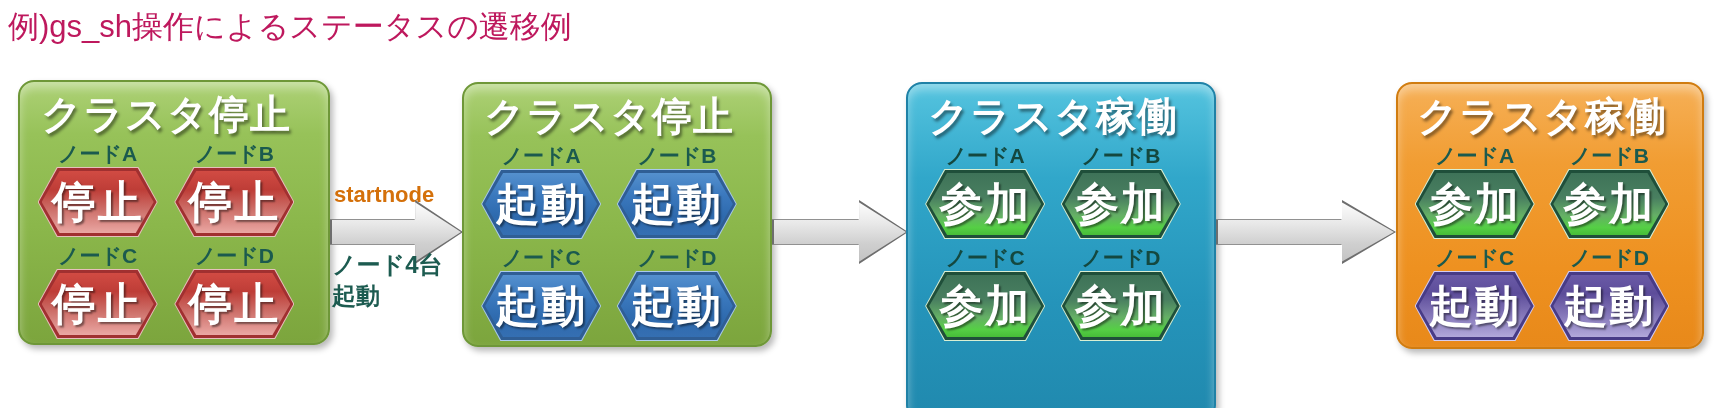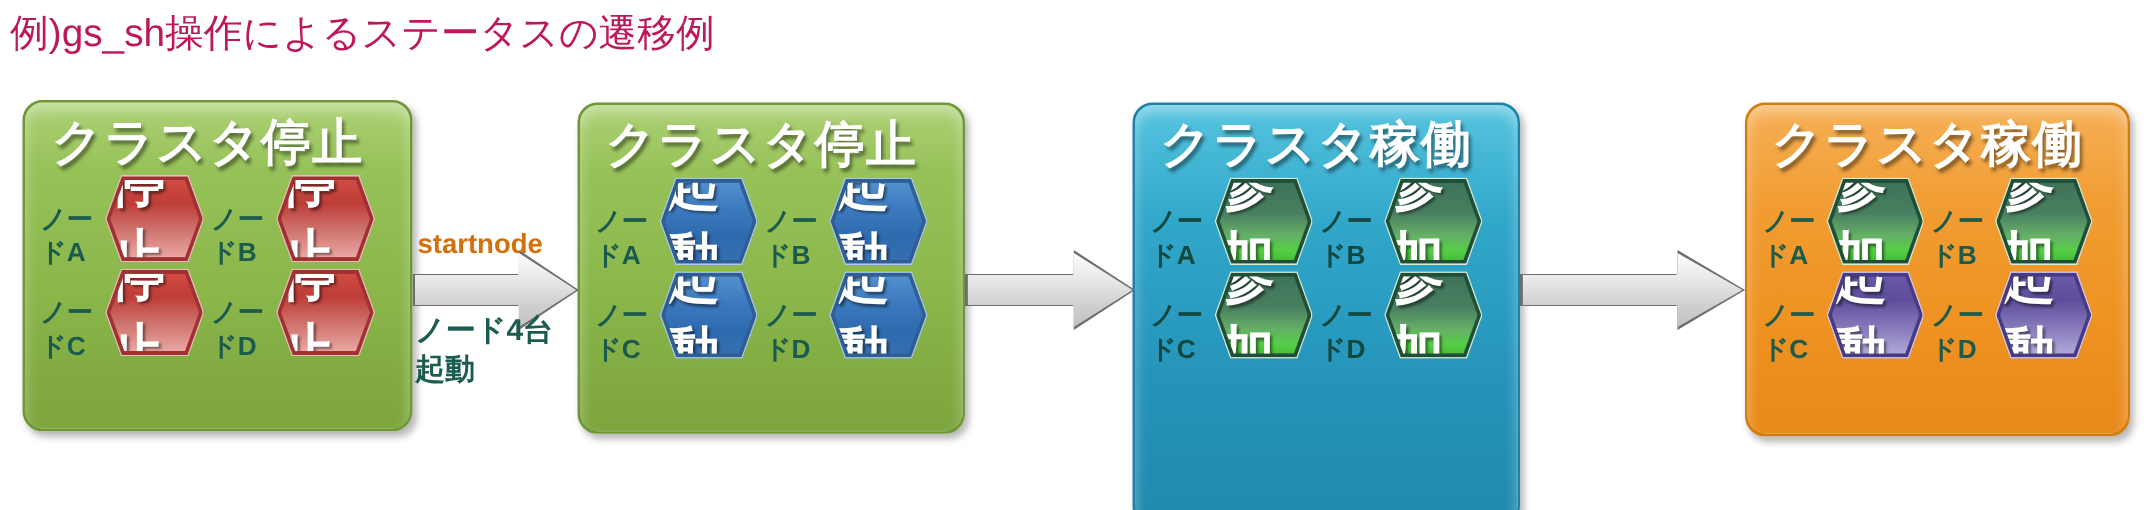--- a/index.html
+++ b/index.html
@@ -9,21 +9,21 @@
 
   
   .cluster{position:absolute;width:312px;height:265px;border-radius:16px;box-sizing:border-box;
            padding:6px 28px 0 12px;box-shadow:inset 0 6px 10px rgba(255,255,255,.38),3px 4px 6px rgba(0,0,0,.28);}
   .green{background:linear-gradient(180deg,#add176 0%,#97c259 20%,#8bb74b 55%,#7ca53d 100%);border:2px solid #6e9738;}
   .teal{background:linear-gradient(180deg,#55c4df 0%,#31a7ca 28%,#2594ba 65%,#2089ae 100%);border:2px solid #1f81a6;}
   .orange{background:linear-gradient(180deg,#f6b057 0%,#f19d33 30%,#ee9120 70%,#e8891a 100%);border:2px solid #d07c10;}
   .cluster-title{text-align:center;font-size:40px;font-weight:bold;color:#fff;height:52px;line-height:52px;
                  letter-spacing:1px;text-shadow:2px 3px 3px rgba(0,0,0,.45);}
   .node-grid{display:flex;flex-wrap:wrap;justify-content:space-between;}
-  .node{width:49%;display:flex;flex-direction:row;align-items:center;margin-bottom:5px;}
+  .node{width:49%;display:flex;flex-direction:column;align-items:center;margin-bottom:5px;}
   .node-label{font-size:21px;font-weight:bold;color:#1b5a4e;height:27px;line-height:27px;}
   .teal .node-label{color:#14483f;}
 
   
   .hex,.hex-b,.hex-f{clip-path:polygon(0 50%,16% 0,84% 0,100% 50%,84% 100%,16% 100%);}
   .hex{position:relative;width:120px;height:70px;filter:drop-shadow(2px 3px 2px rgba(0,0,0,.35));}
   .hex-b{position:absolute;inset:1px;}
   .hex-f{position:absolute;inset:4px;display:flex;align-items:center;justify-content:center;}
   .hex-f span{font-size:44px;font-weight:bold;color:#fff;letter-spacing:2px;
               text-shadow:2px 2px 2px rgba(0,0,0,.45);}

